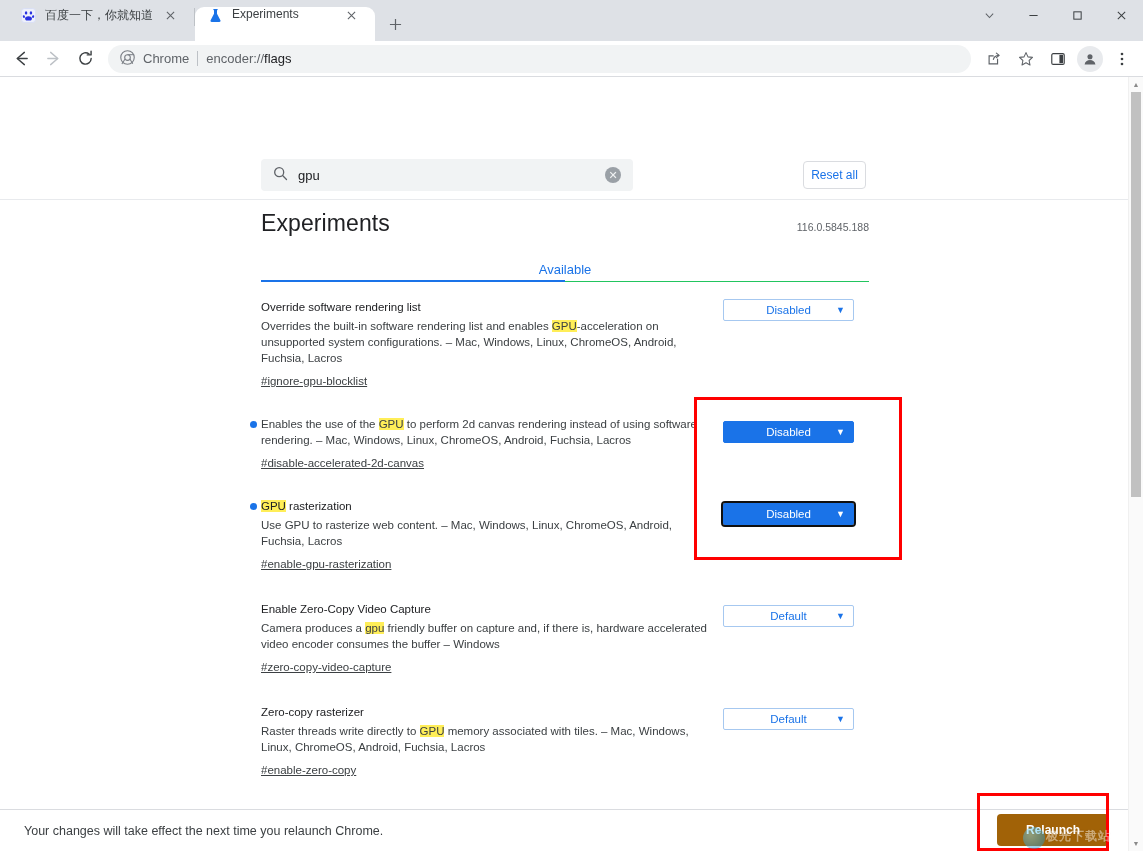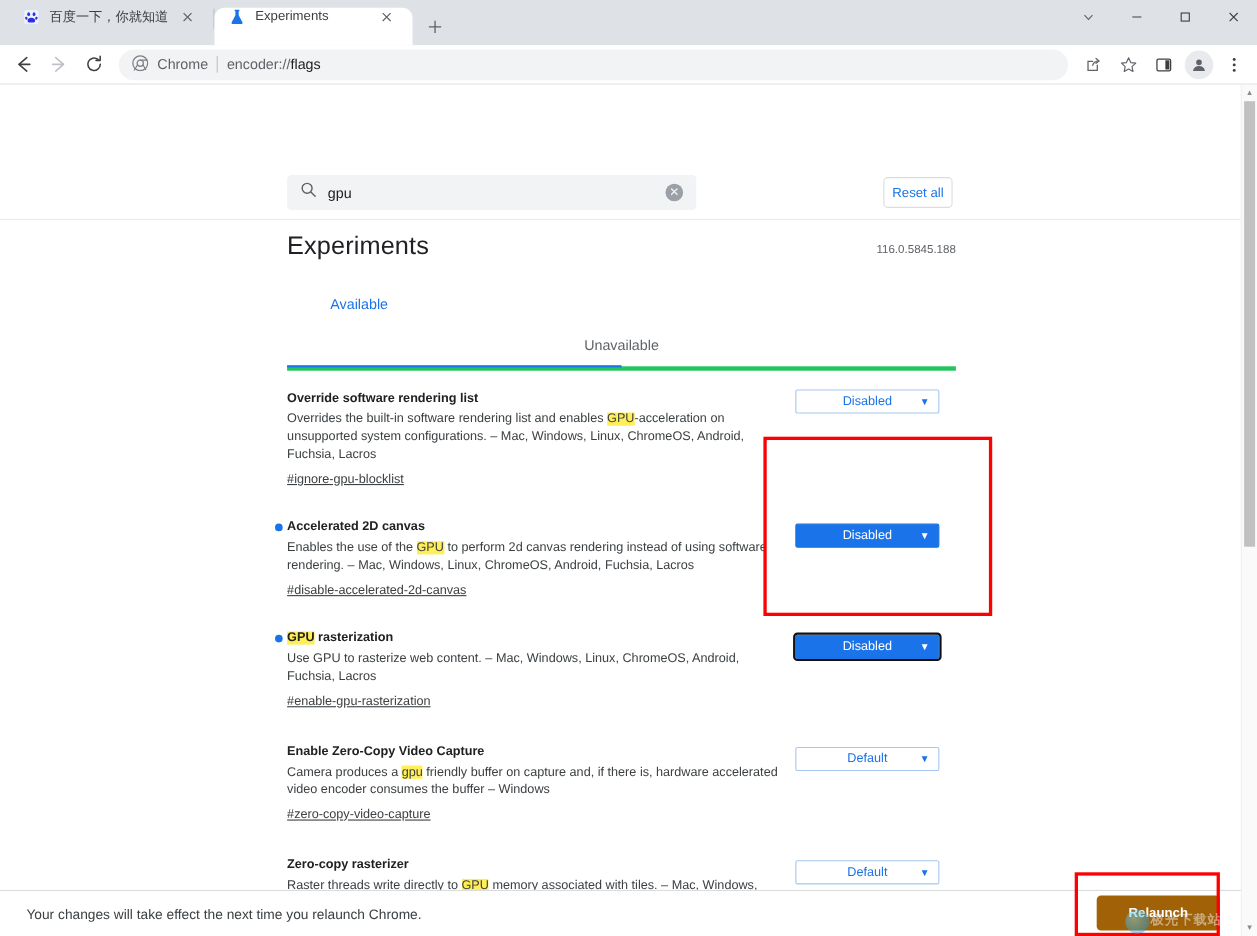--- a/index.html
+++ b/index.html
@@ -107,42 +107,42 @@
   }
 
   .content {
     position:absolute; left:261px; top:133px; width:608px;
   }
   .exp-head { display:flex; align-items:flex-end; justify-content:space-between; }
   .exp-title { font-size:23px; font-weight:400; color:#202124; letter-spacing:.1px; }
   .exp-version { font-size:10.5px; color:#5f6368; padding-bottom:4px; }
 
   .tabs {
-    margin-top:22px; display:flex; border-bottom:4px solid #22c55e; position:relative;flex-direction:column;
+    margin-top:22px; display:flex; border-bottom:1px solid #22c55e; position:relative;
   }
   .tabs .t {
     flex:1 1 50%; text-align:center; font-size:13px; padding:10px 0 12px;
     color:#5f6368;
   }
   .tabs .t.sel { color:#1a73e8; }
   .tabs .underline {
     position:absolute; left:0; bottom:-1px; width:50%; height:2px; background:#1a73e8;
   }
 
   .flag {
     display:flex; align-items:flex-start; padding-top:17px; padding-bottom:3px;
     position:relative;
   }
   .flag .txt { width:462px; padding-right:16px; position:relative; }
   .flag .dot {
     position:absolute; left:-11px; top:5px; width:7px; height:7px;
     border-radius:50%; background:#1a73e8;
   }
   .flag .fname {
-    font-size:11.5px; font-weight:bold; color:#202124; line-height:16px;
+    font-size:11.5px; font-weight:normal; color:#202124; line-height:16px;
     margin-bottom:3px;
   }
   .flag .fdesc { font-size:11.5px; color:#3c4043; line-height:16px; }
   .flag .fid {
     display:inline-block; margin-top:7px;
     font-size:11.5px; color:#3c4043; text-decoration:underline; line-height:16px;
   }
   mark { background:#ffee58; color:inherit; padding:0; }
 
   
@@ -374,42 +374,40 @@
 
       <div class="content">
 
         <div class="exp-head">
           <div class="exp-title">Experiments</div>
           <div class="exp-version">116.0.5845.188</div>
         </div>
 
         <div class="tabs">
           <div class="t sel">Available</div>
-          <div class="t">Unavailable</div>
           <div class="underline"></div>
         </div>
 
         <div class="flag">
           <div class="txt">
             <div class="fname">Override software rendering list</div>
             <div class="fdesc"><span>Overrides the built-in software rendering list and enables </span><mark>GPU</mark><span>-acceleration on unsupported system configurations. – Mac, Windows, Linux, ChromeOS, Android, Fuchsia, Lacros</span></div>
             <a class="fid">#ignore-gpu-blocklist</a>
           </div>
           <div class="selwrap">
             <div class="sel plain">
               <span>Disabled</span>
               <span class="chev">▼</span>
             </div>
           </div>
         </div>
 
         <div class="flag" style="padding-top:24px;">
           <div class="txt">
             <span class="dot"></span>
-            <div class="fname">Accelerated 2D canvas</div>
             <div class="fdesc"><span>Enables the use of the </span><mark>GPU</mark><span> to perform 2d canvas rendering instead of using software rendering. – Mac, Windows, Linux, ChromeOS, Android, Fuchsia, Lacros</span></div>
             <a class="fid">#disable-accelerated-2d-canvas</a>
           </div>
           <div class="selwrap">
             <div class="sel filled" style="margin-top:5px;">
               <span>Disabled</span>
               <span class="chev">▼</span>
             </div>
           </div>
         </div>

